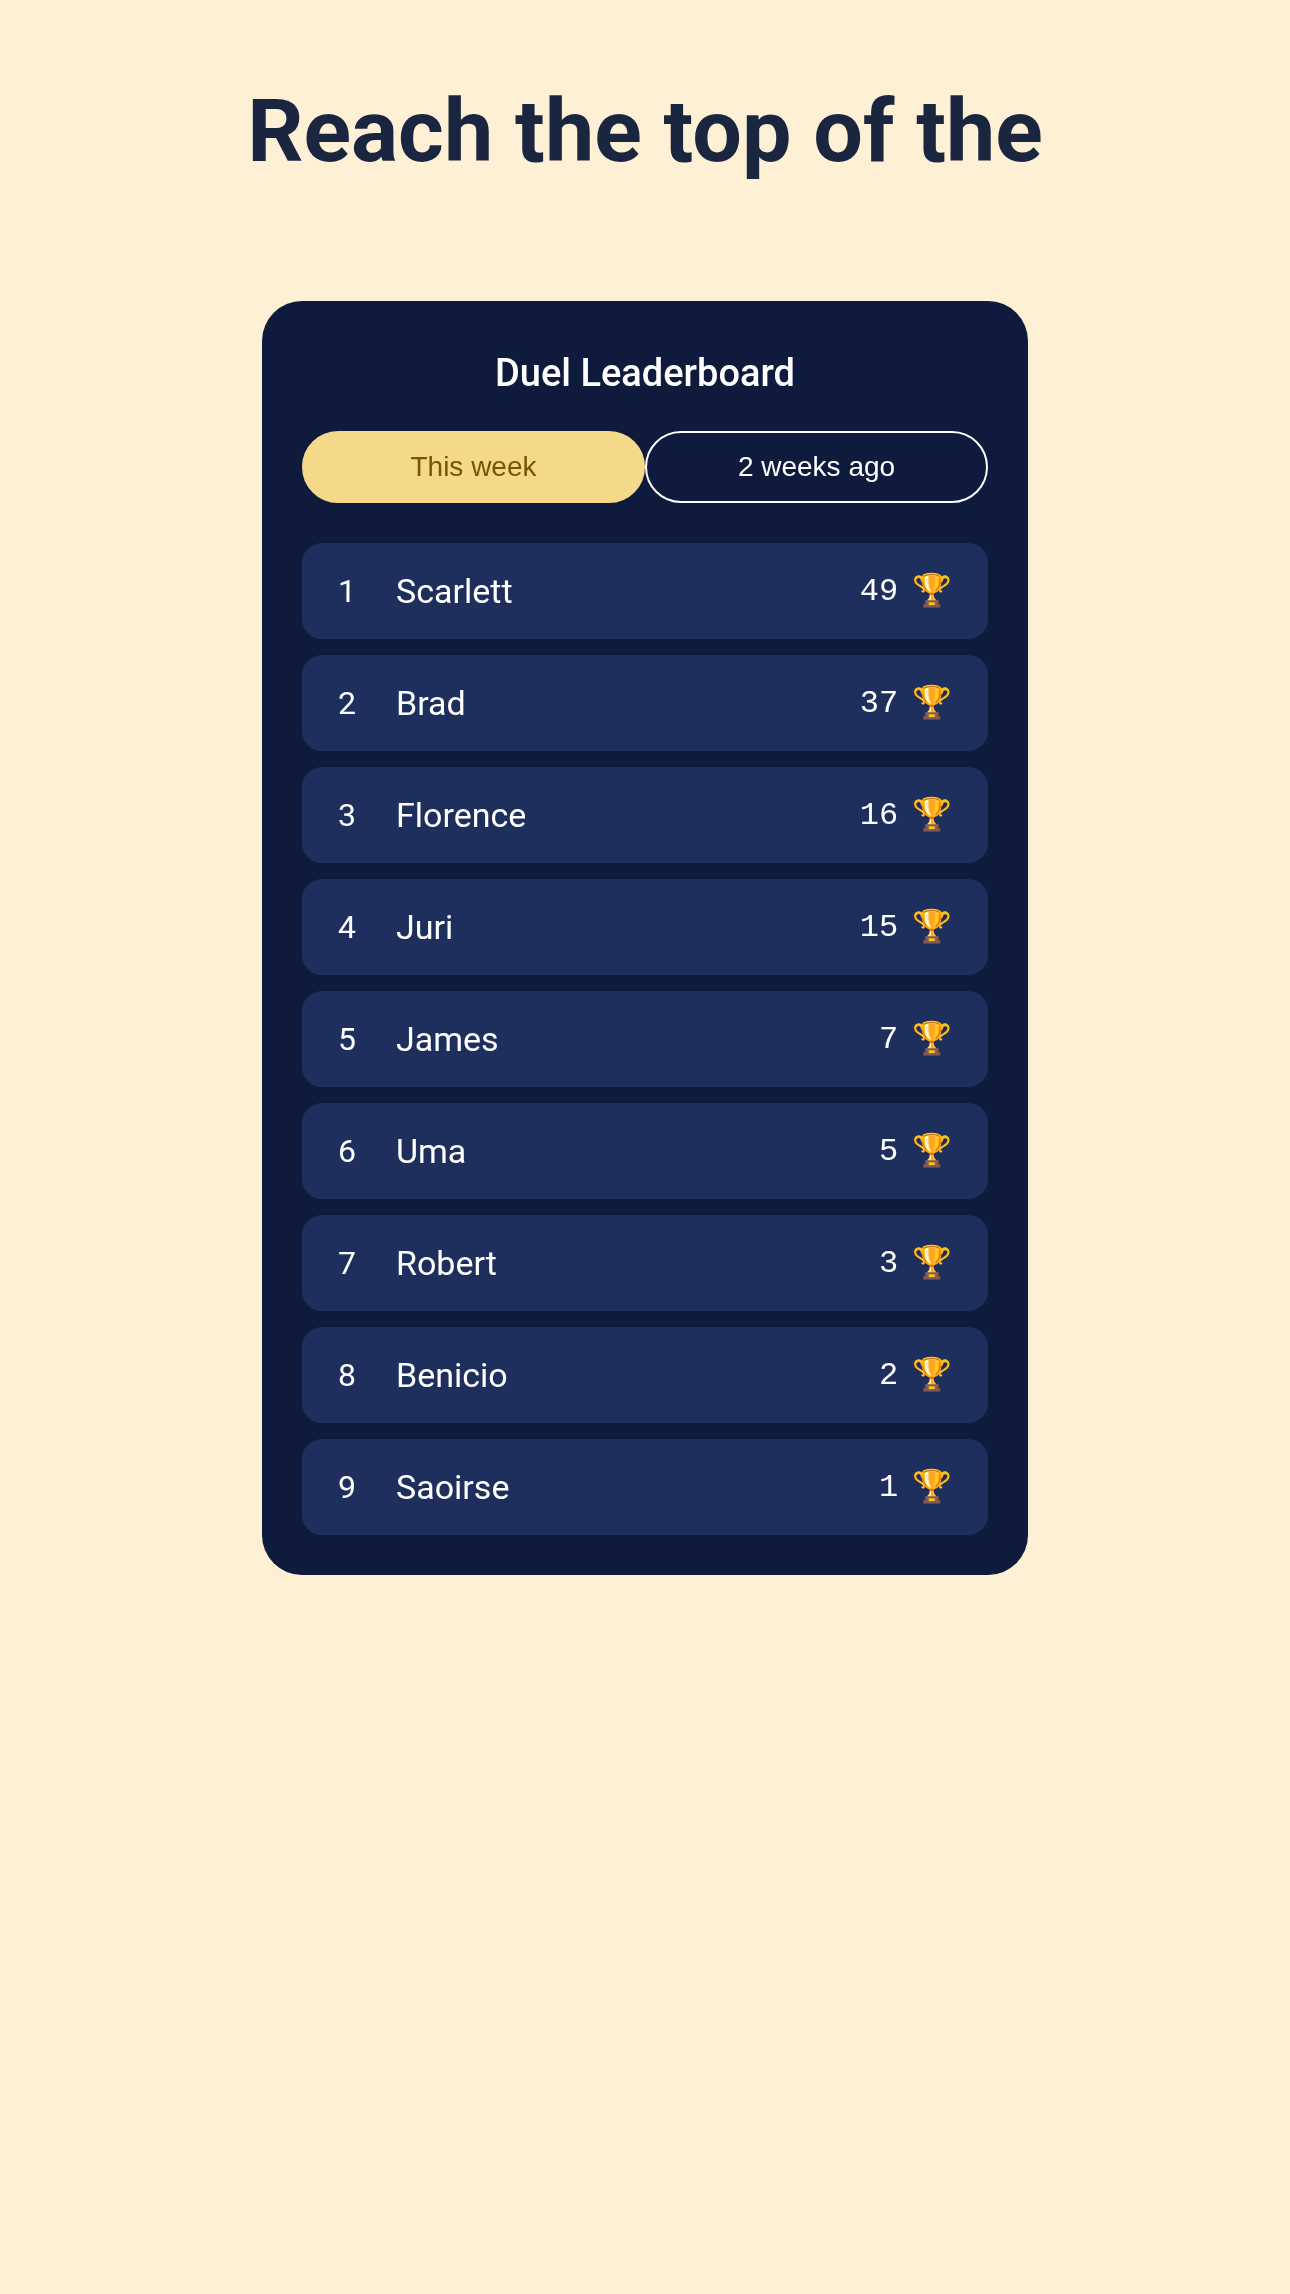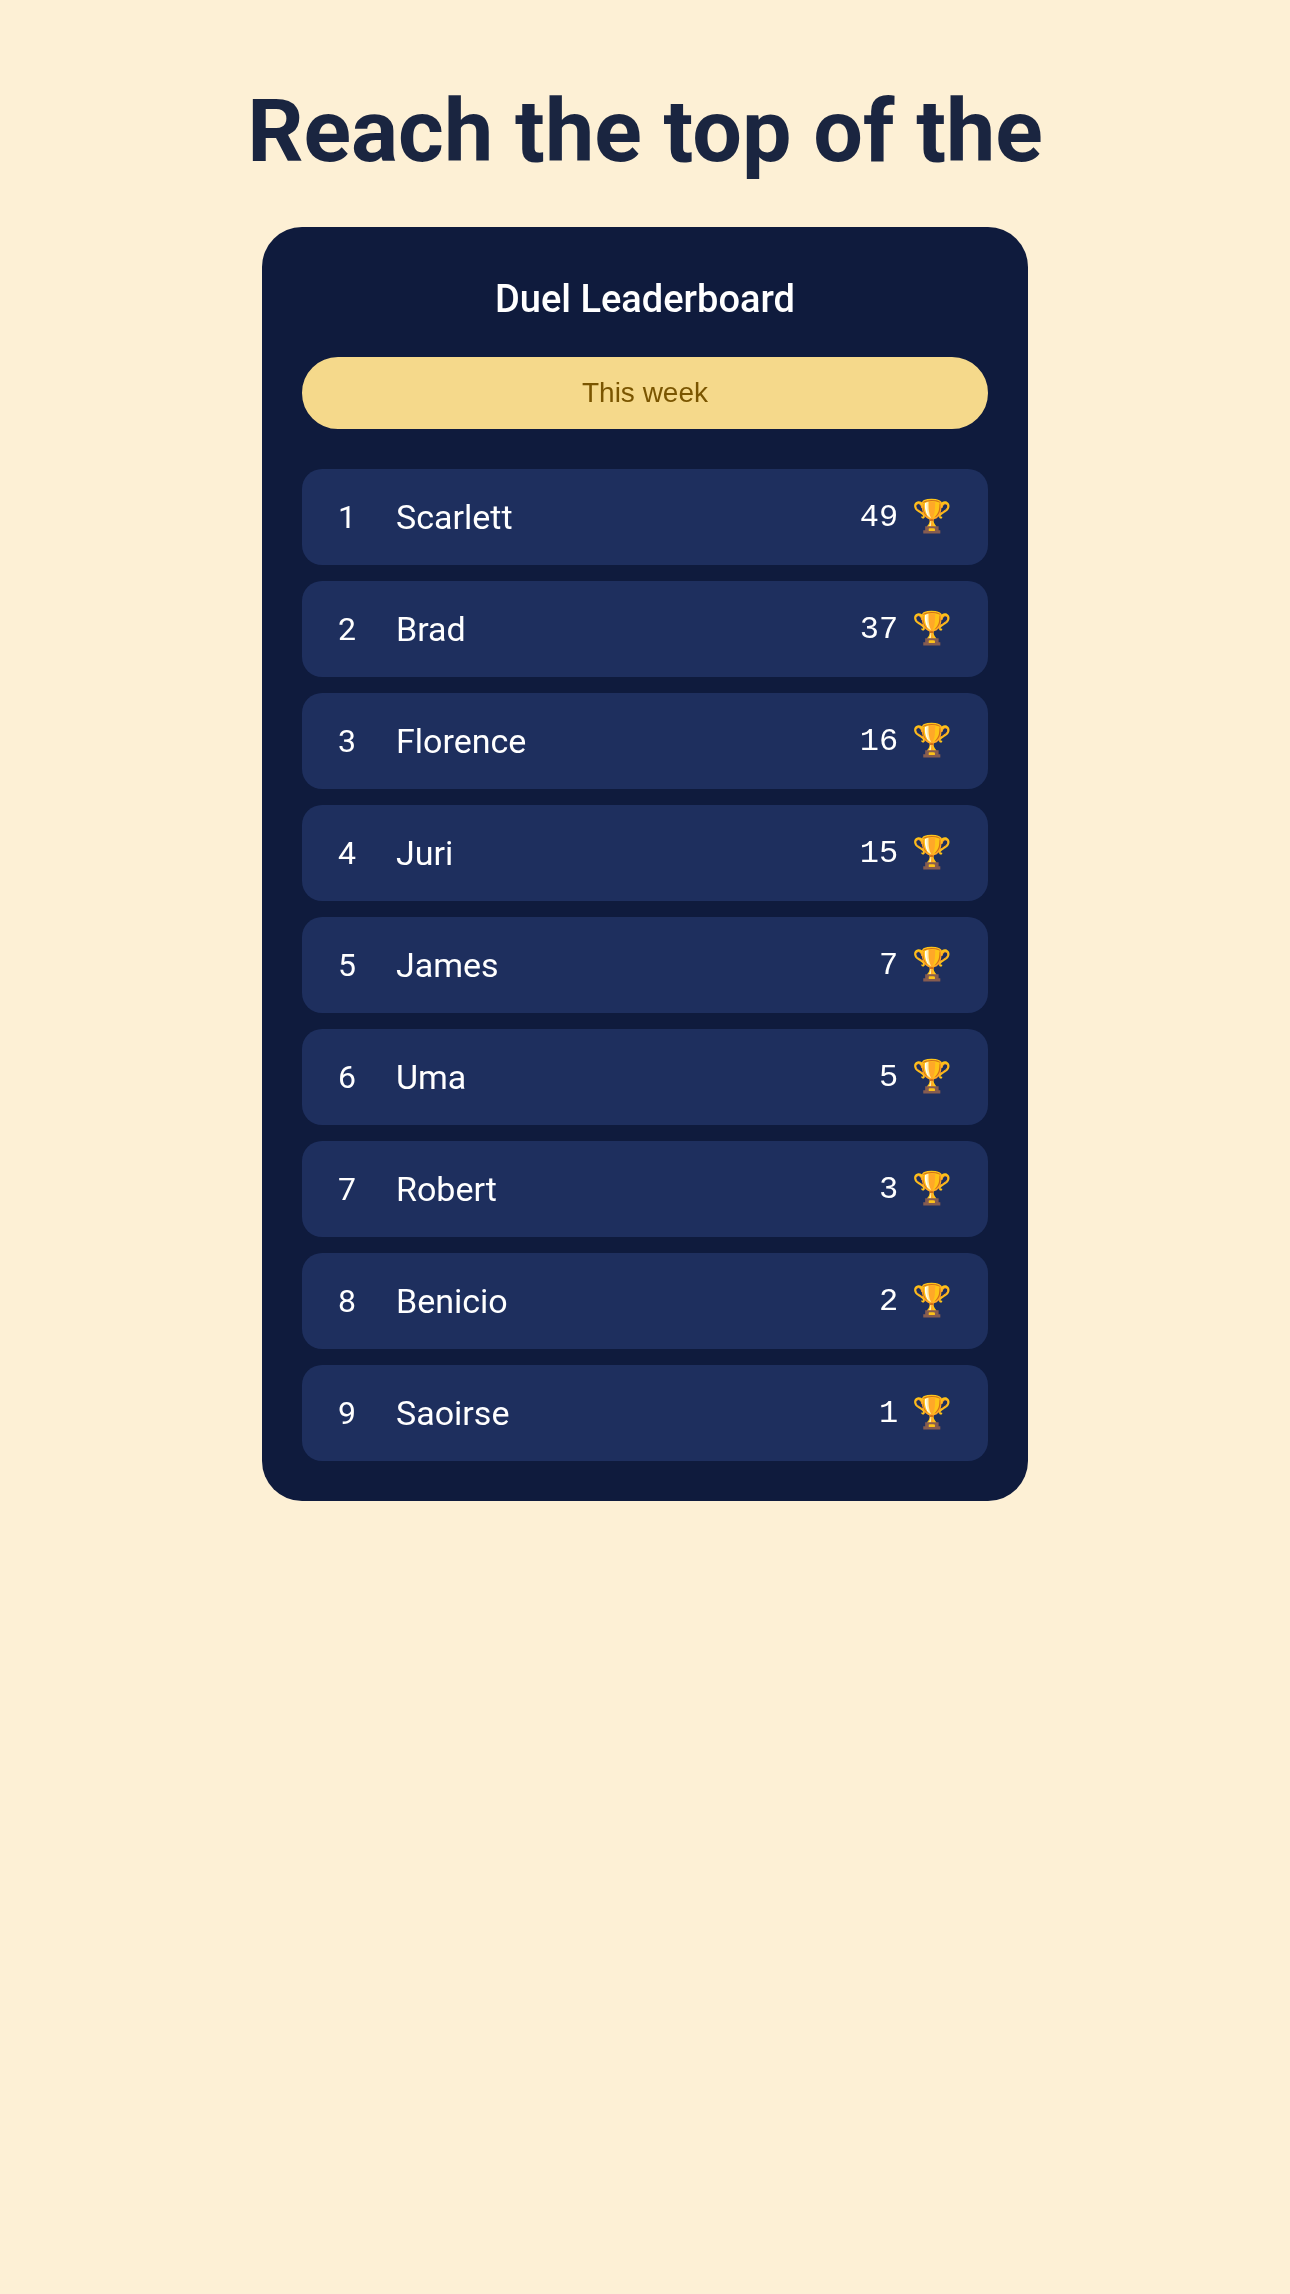--- a/index.html
+++ b/index.html
@@ -18,21 +18,21 @@
       align-items: center;
       padding: 80px 40px 60px;
     }
 
     .page-title {
       font-size: 88px;
       font-weight: 700;
       color: #1a2540;
       text-align: center;
       line-height: 1.15;
-      margin-bottom: 46px;
+      margin-bottom: 120px;
       max-width: 900px;
     }
 
     .leaderboard-card {
       background-color: #0f1b3d;
       border-radius: 40px;
       width: 766px;
       padding: 50px 40px 40px;
     }
 
@@ -129,20 +129,21 @@
 
 <h1 class="page-title">
   <span>Reach the top of the</span><br>
 </h1>
 
 <div class="leaderboard-card">
   <div class="card-title">Duel Leaderboard</div>
 
   <div class="tab-bar">
     <button class="tab-btn active">This week</button>
+    <button class="tab-btn inactive">2 weeks ago</button>
   </div>
 
   <div class="leaderboard-list">
 
     <div class="leaderboard-row">
       <div class="row-left">
         <span class="rank">1</span>
         <span class="player-name">Scarlett</span>
       </div>
       <div class="row-right">

